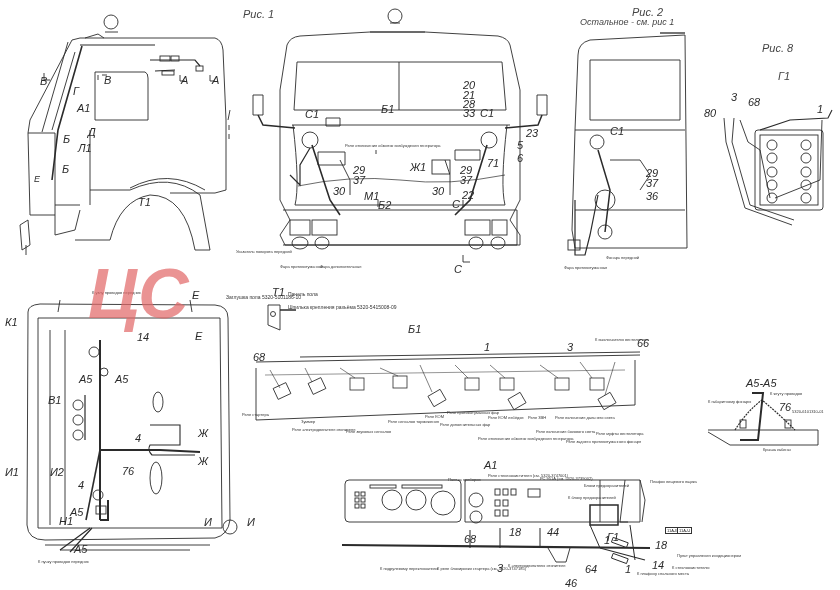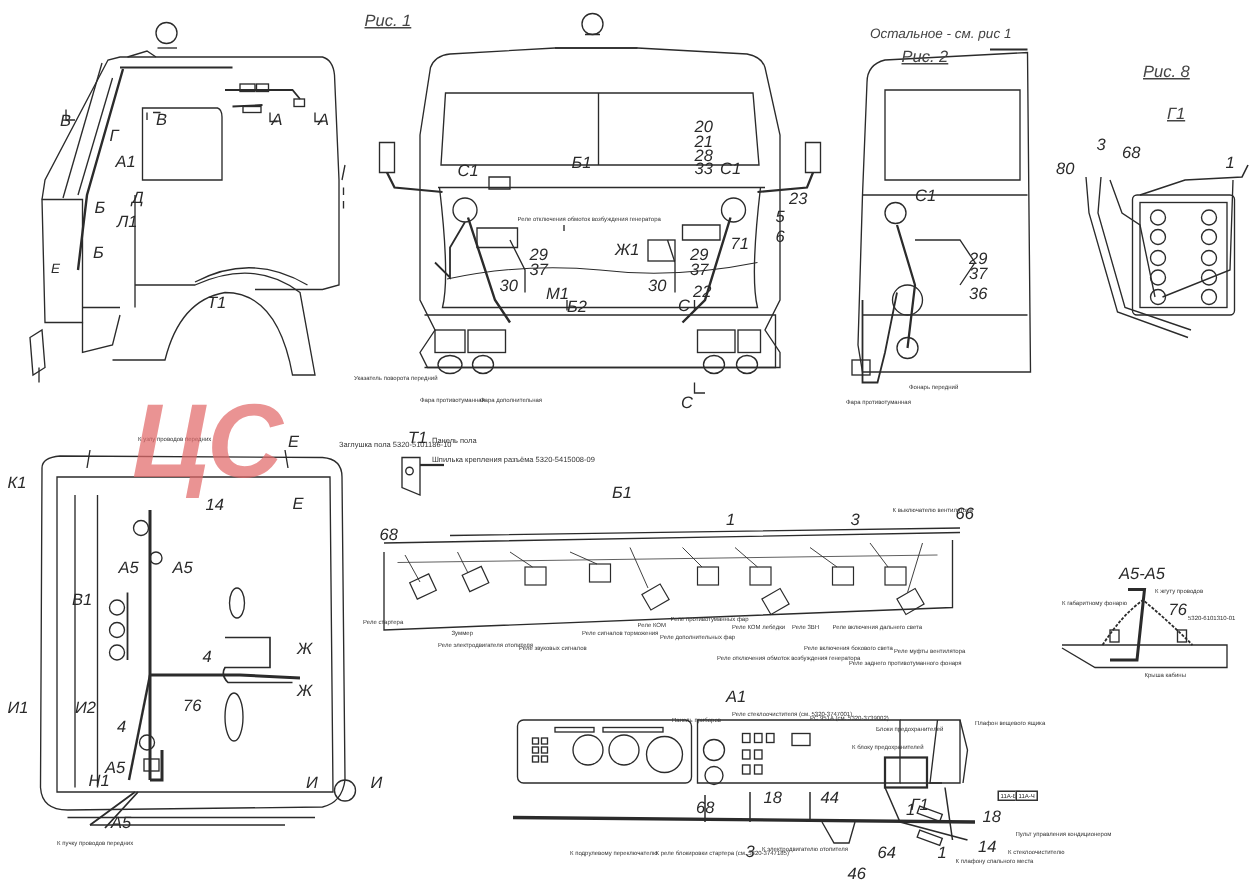--- a/index.html
+++ b/index.html
@@ -4,21 +4,21 @@
 <style>
   html, body { margin:0; padding:0; background:#ffffff; }
   body { width:840px; height:590px; position:relative; overflow:hidden;
          font-family:"Liberation Sans", sans-serif; color:#222; }
   .canvas { position:absolute; left:0; top:0; width:840px; height:590px; }
   svg.draw { position:absolute; left:0; top:0; width:840px; height:590px; }
   .lbl { position:absolute; font-style:italic; font-size:11px; color:#2a2a2a; white-space:nowrap; line-height:1; }
   .lbl.sm { font-size:9px; }
   .cap { position:absolute; font-size:4px; color:#333; white-space:nowrap; line-height:1.15; font-style:normal; }
   .cap.m { font-size:5px; }
-  .fig-title { position:absolute; font-style:italic; font-size:11px; color:#444; white-space:nowrap;text-decoration:underline; }
+  .fig-title { position:absolute; font-style:italic; font-size:11px; color:#444; white-space:nowrap; }
   .fig-sub { position:absolute; font-size:9px; color:#444; white-space:nowrap; font-style:italic; }
   .watermark { position:absolute; left:88px; top:262px; height:64px; display:flex; align-items:center;
                font-family:"Liberation Sans", sans-serif; font-weight:bold; font-style:italic;
                font-size:70px; letter-spacing:-1px; line-height:1; opacity:0.72; pointer-events:none; }
   .watermark span { display:inline-block; }
   .wm-red { color:#e26a6a; }
   .wm-blue { color:#8a9ab8; }
   .tag { position:absolute; border:1px solid #333; font-size:4px; padding:0 1px; background:#fff; line-height:5px; }
 </style>
 </head>
@@ -214,21 +214,21 @@
   <g>
     <path d="M708 430 L818 430 L818 445 L730 445 L708 432"></path>
     <path d="M735 430 Q748 410 762 400 Q780 415 795 430" stroke-width="1.2" stroke-dasharray="2 1"></path>
     <path d="M752 393 L763 393 L758 440 L740 440" stroke-width="2"></path>
     <rect x="740" y="420" width="6" height="8"></rect>
     <rect x="785" y="420" width="6" height="8"></rect>
   </g>
 </svg>
 
 <div class="fig-title" style="left:243px;top:8px;">Рис. 1</div>
-<div class="fig-title" style="left:601px;top:6px;margin-top:26px;">Рис. 2</div>
+<div class="fig-title" style="left:632px;top:6px;">Рис. 2</div>
 <div class="fig-sub" style="left:580px;top:17px;">Остальное - см. рис 1</div>
 <div class="fig-title" style="left:762px;top:42px;">Рис. 8</div>
 <div class="fig-title" style="left:778px;top:70px;">Г1</div>
 
 <div class="lbl" style="left:40px;top:76px;">В</div>
 <div class="lbl" style="left:104px;top:75px;">В</div>
 <div class="lbl" style="left:73px;top:86px;">Г</div>
 <div class="lbl" style="left:181px;top:75px;">А</div>
 <div class="lbl" style="left:212px;top:75px;">А</div>
 <div class="lbl" style="left:77px;top:103px;">А1</div>

